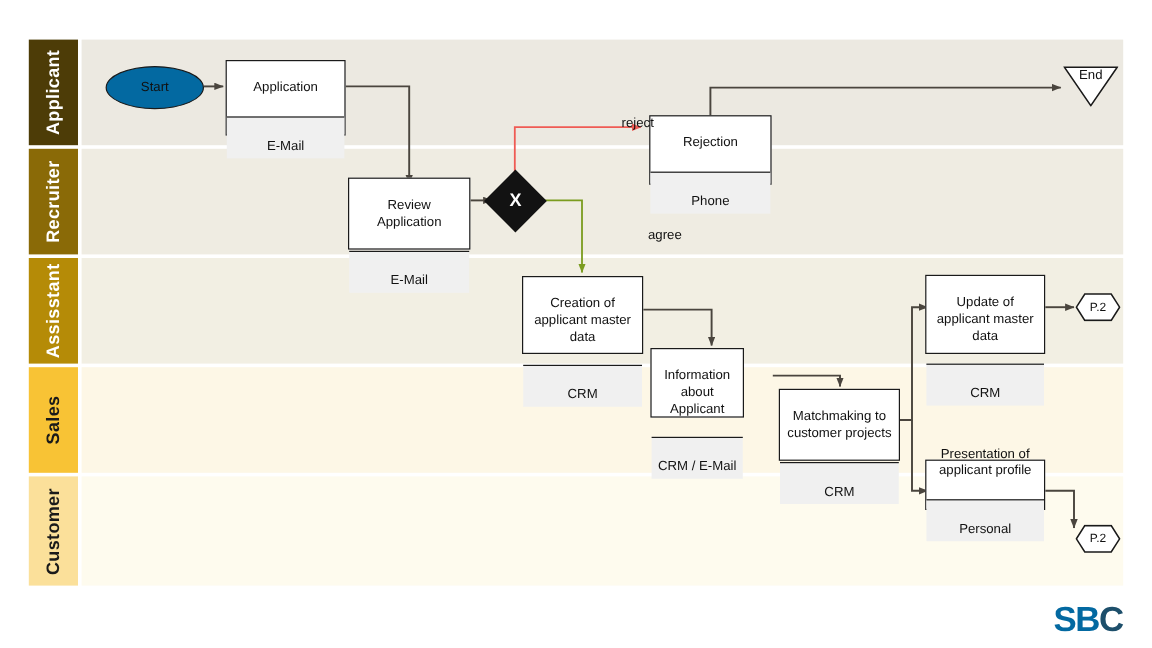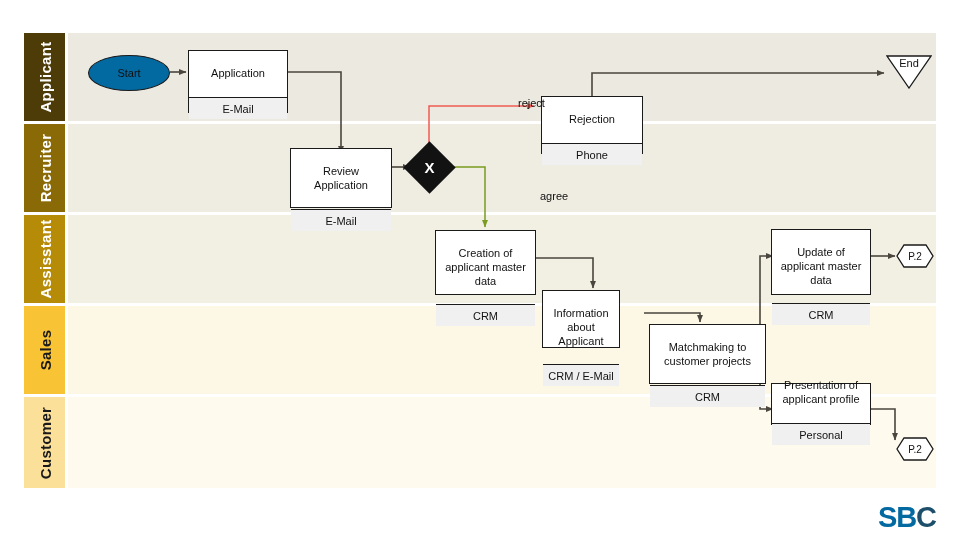--- a/index.html
+++ b/index.html
@@ -74,21 +74,21 @@
     text-align: center;
     padding: 16px 4px;
     line-height: 1.25;
     border-radius: 16px;
   }
   .task-system {
     flex: 0 0 auto;
     border-top: 1.4px solid #1a1a1a;
     background: #f0f0f0;
     text-align: center;
-    padding: 5px 2px 4px 2px;
+    padding: 18px 2px 4px 2px;
     line-height: 1.1;
   }
 
   
   .start-node {
     position: absolute;
     box-sizing: border-box;
     border: 1.4px solid #1a1a1a;
     border-radius: 50%;
     background: #0369a1;
@@ -281,21 +281,21 @@
   <div class="task" id="n-creation" style="left: 435px; top: 230px; width: 101px; height: 65px;">
     <div class="task-title">Creation of applicant master data</div>
     <div class="task-system">CRM</div>
   </div>
 
   <div class="task" id="n-information" style="left: 542px; top: 290px; width: 78px; height: 58px;">
     <div class="task-title">Information about Applicant</div>
     <div class="task-system">CRM / E-Mail</div>
   </div>
 
-  <div class="task" id="n-matchmaking" style="left: 649px; top: 324px; width: 117px; height: 60px;">
+  <div class="task" id="n-matchmaking" style="left: 649px; top: 324px; width: 101px; height: 60px;">
     <div class="task-title">Matchmaking to customer projects</div>
     <div class="task-system">CRM</div>
   </div>
 
   <div class="task" id="n-update" style="left: 771px; top: 229px; width: 100px; height: 66px;">
     <div class="task-title">Update of applicant master data</div>
     <div class="task-system">CRM</div>
   </div>
 
   <div class="task" id="n-presentation" style="left: 771px; top: 383px; width: 100px; height: 42px; justify-content: center;">

